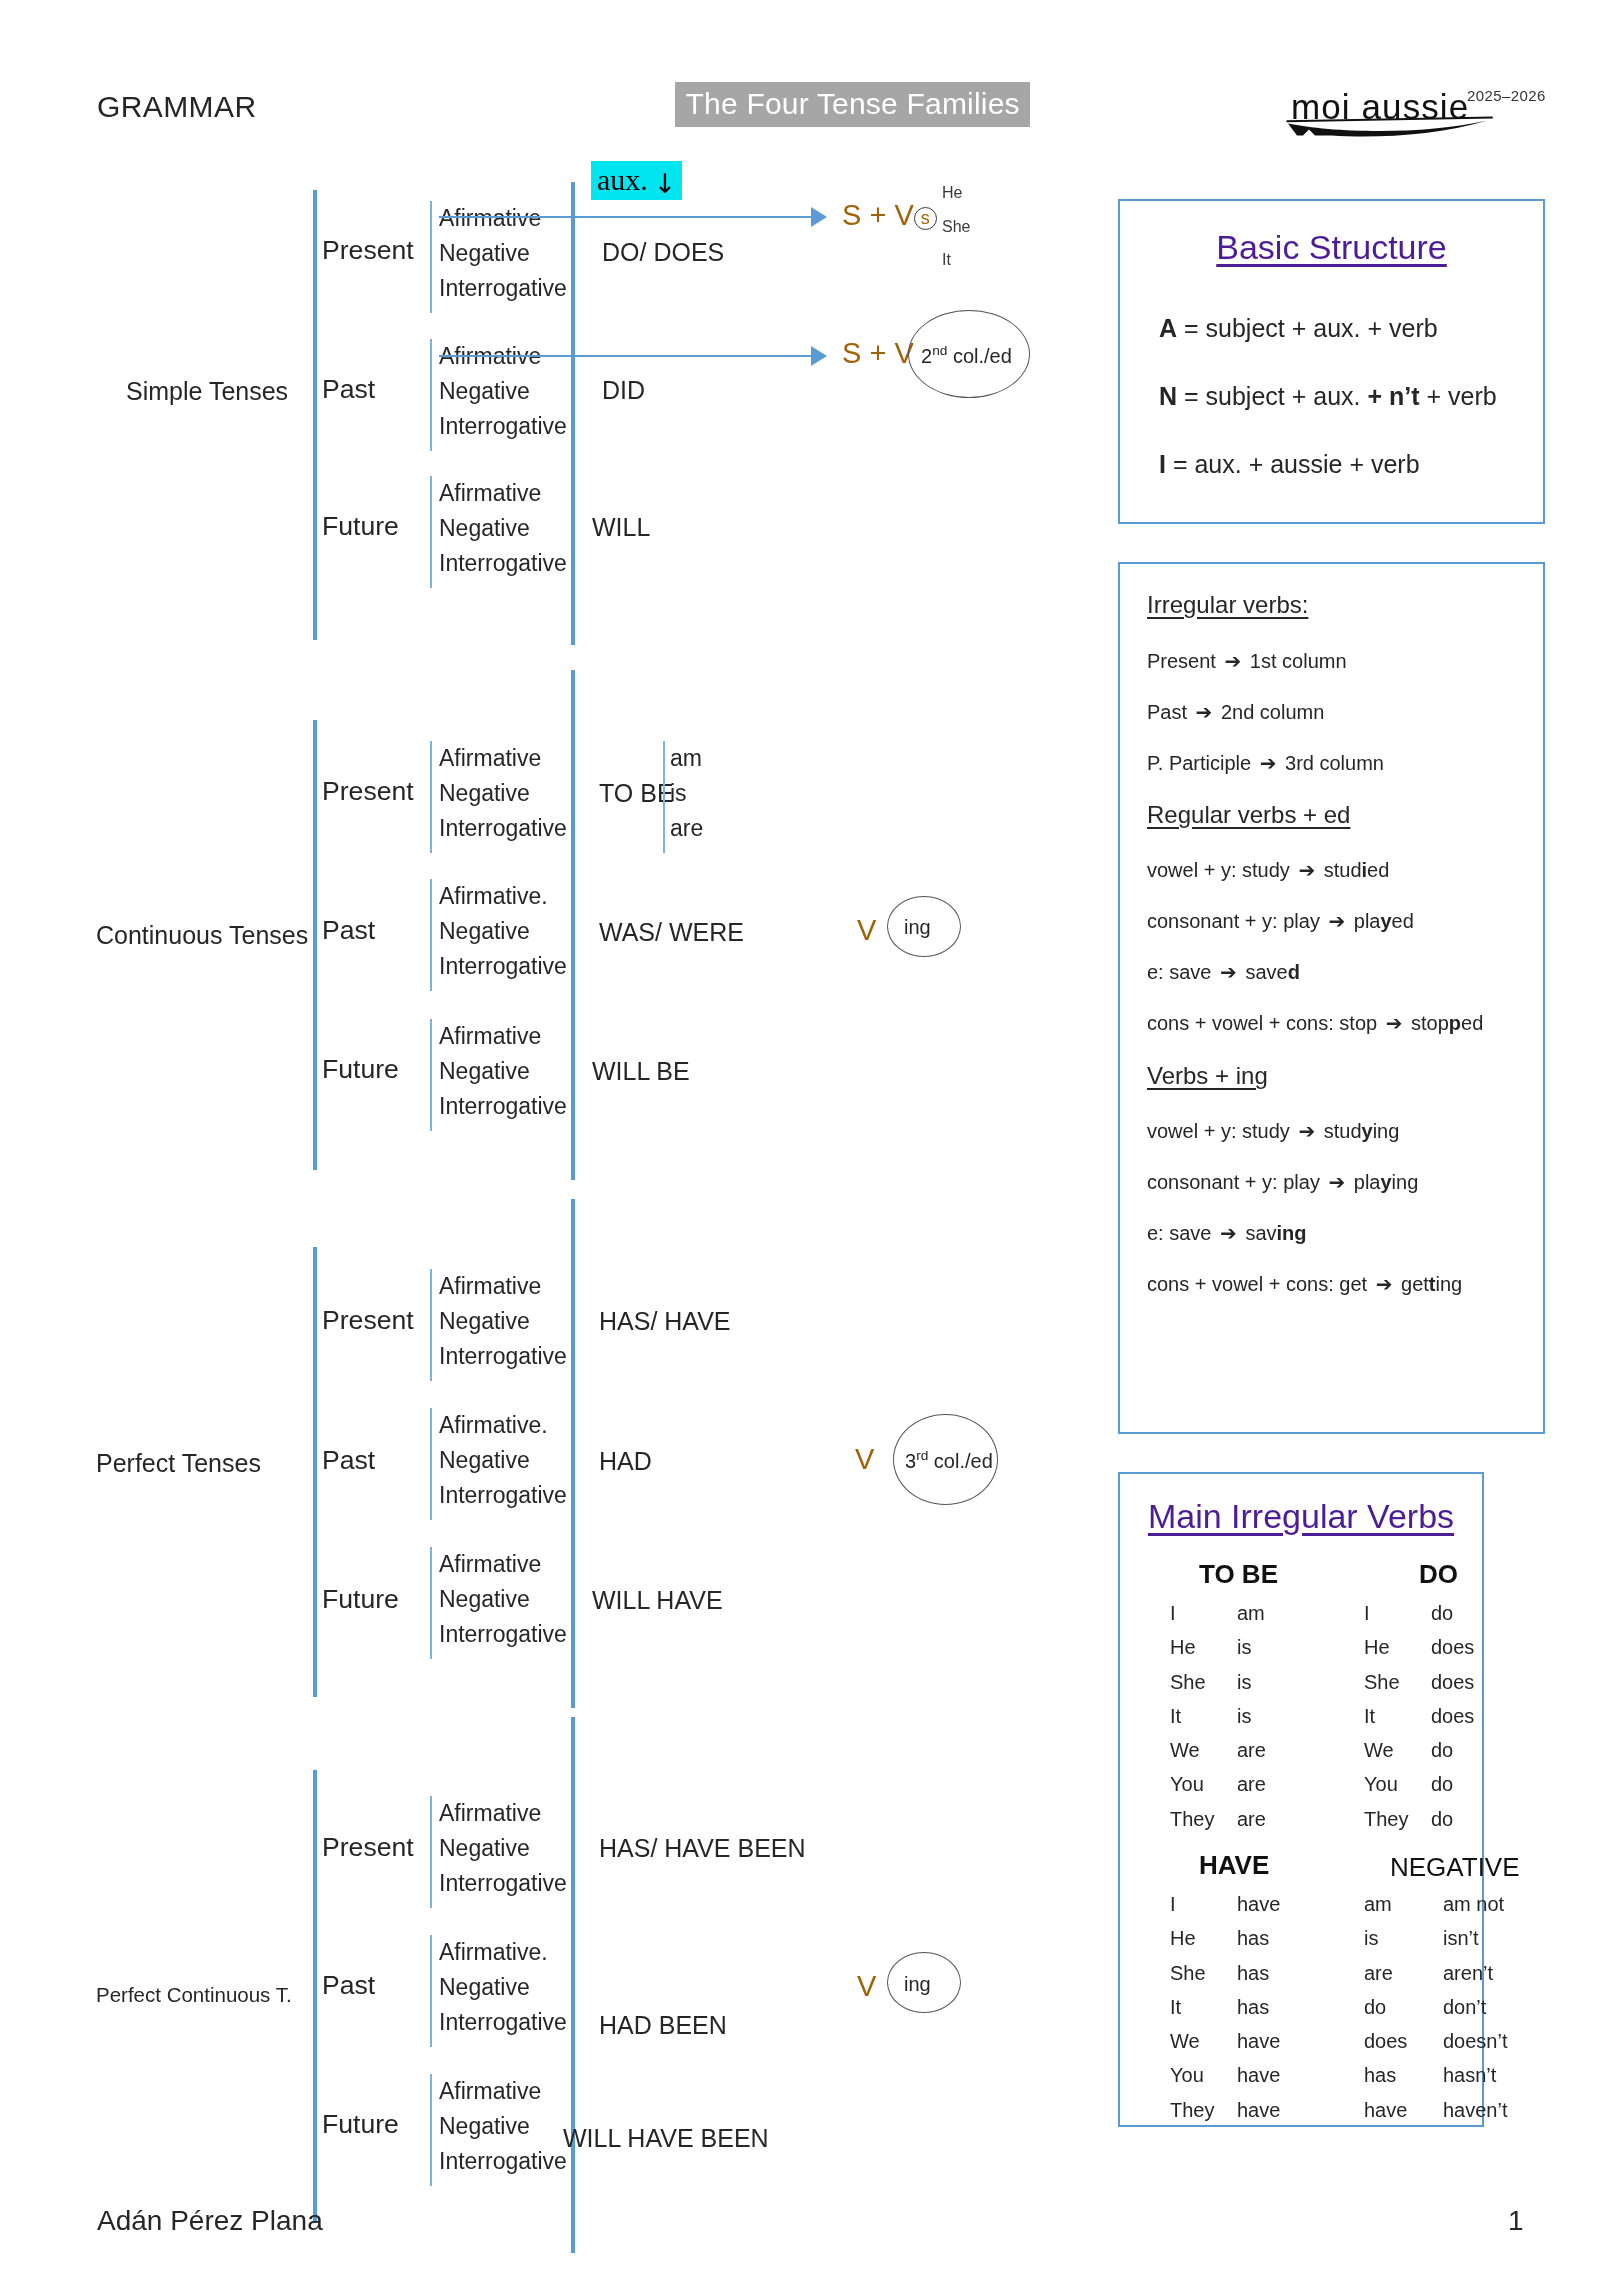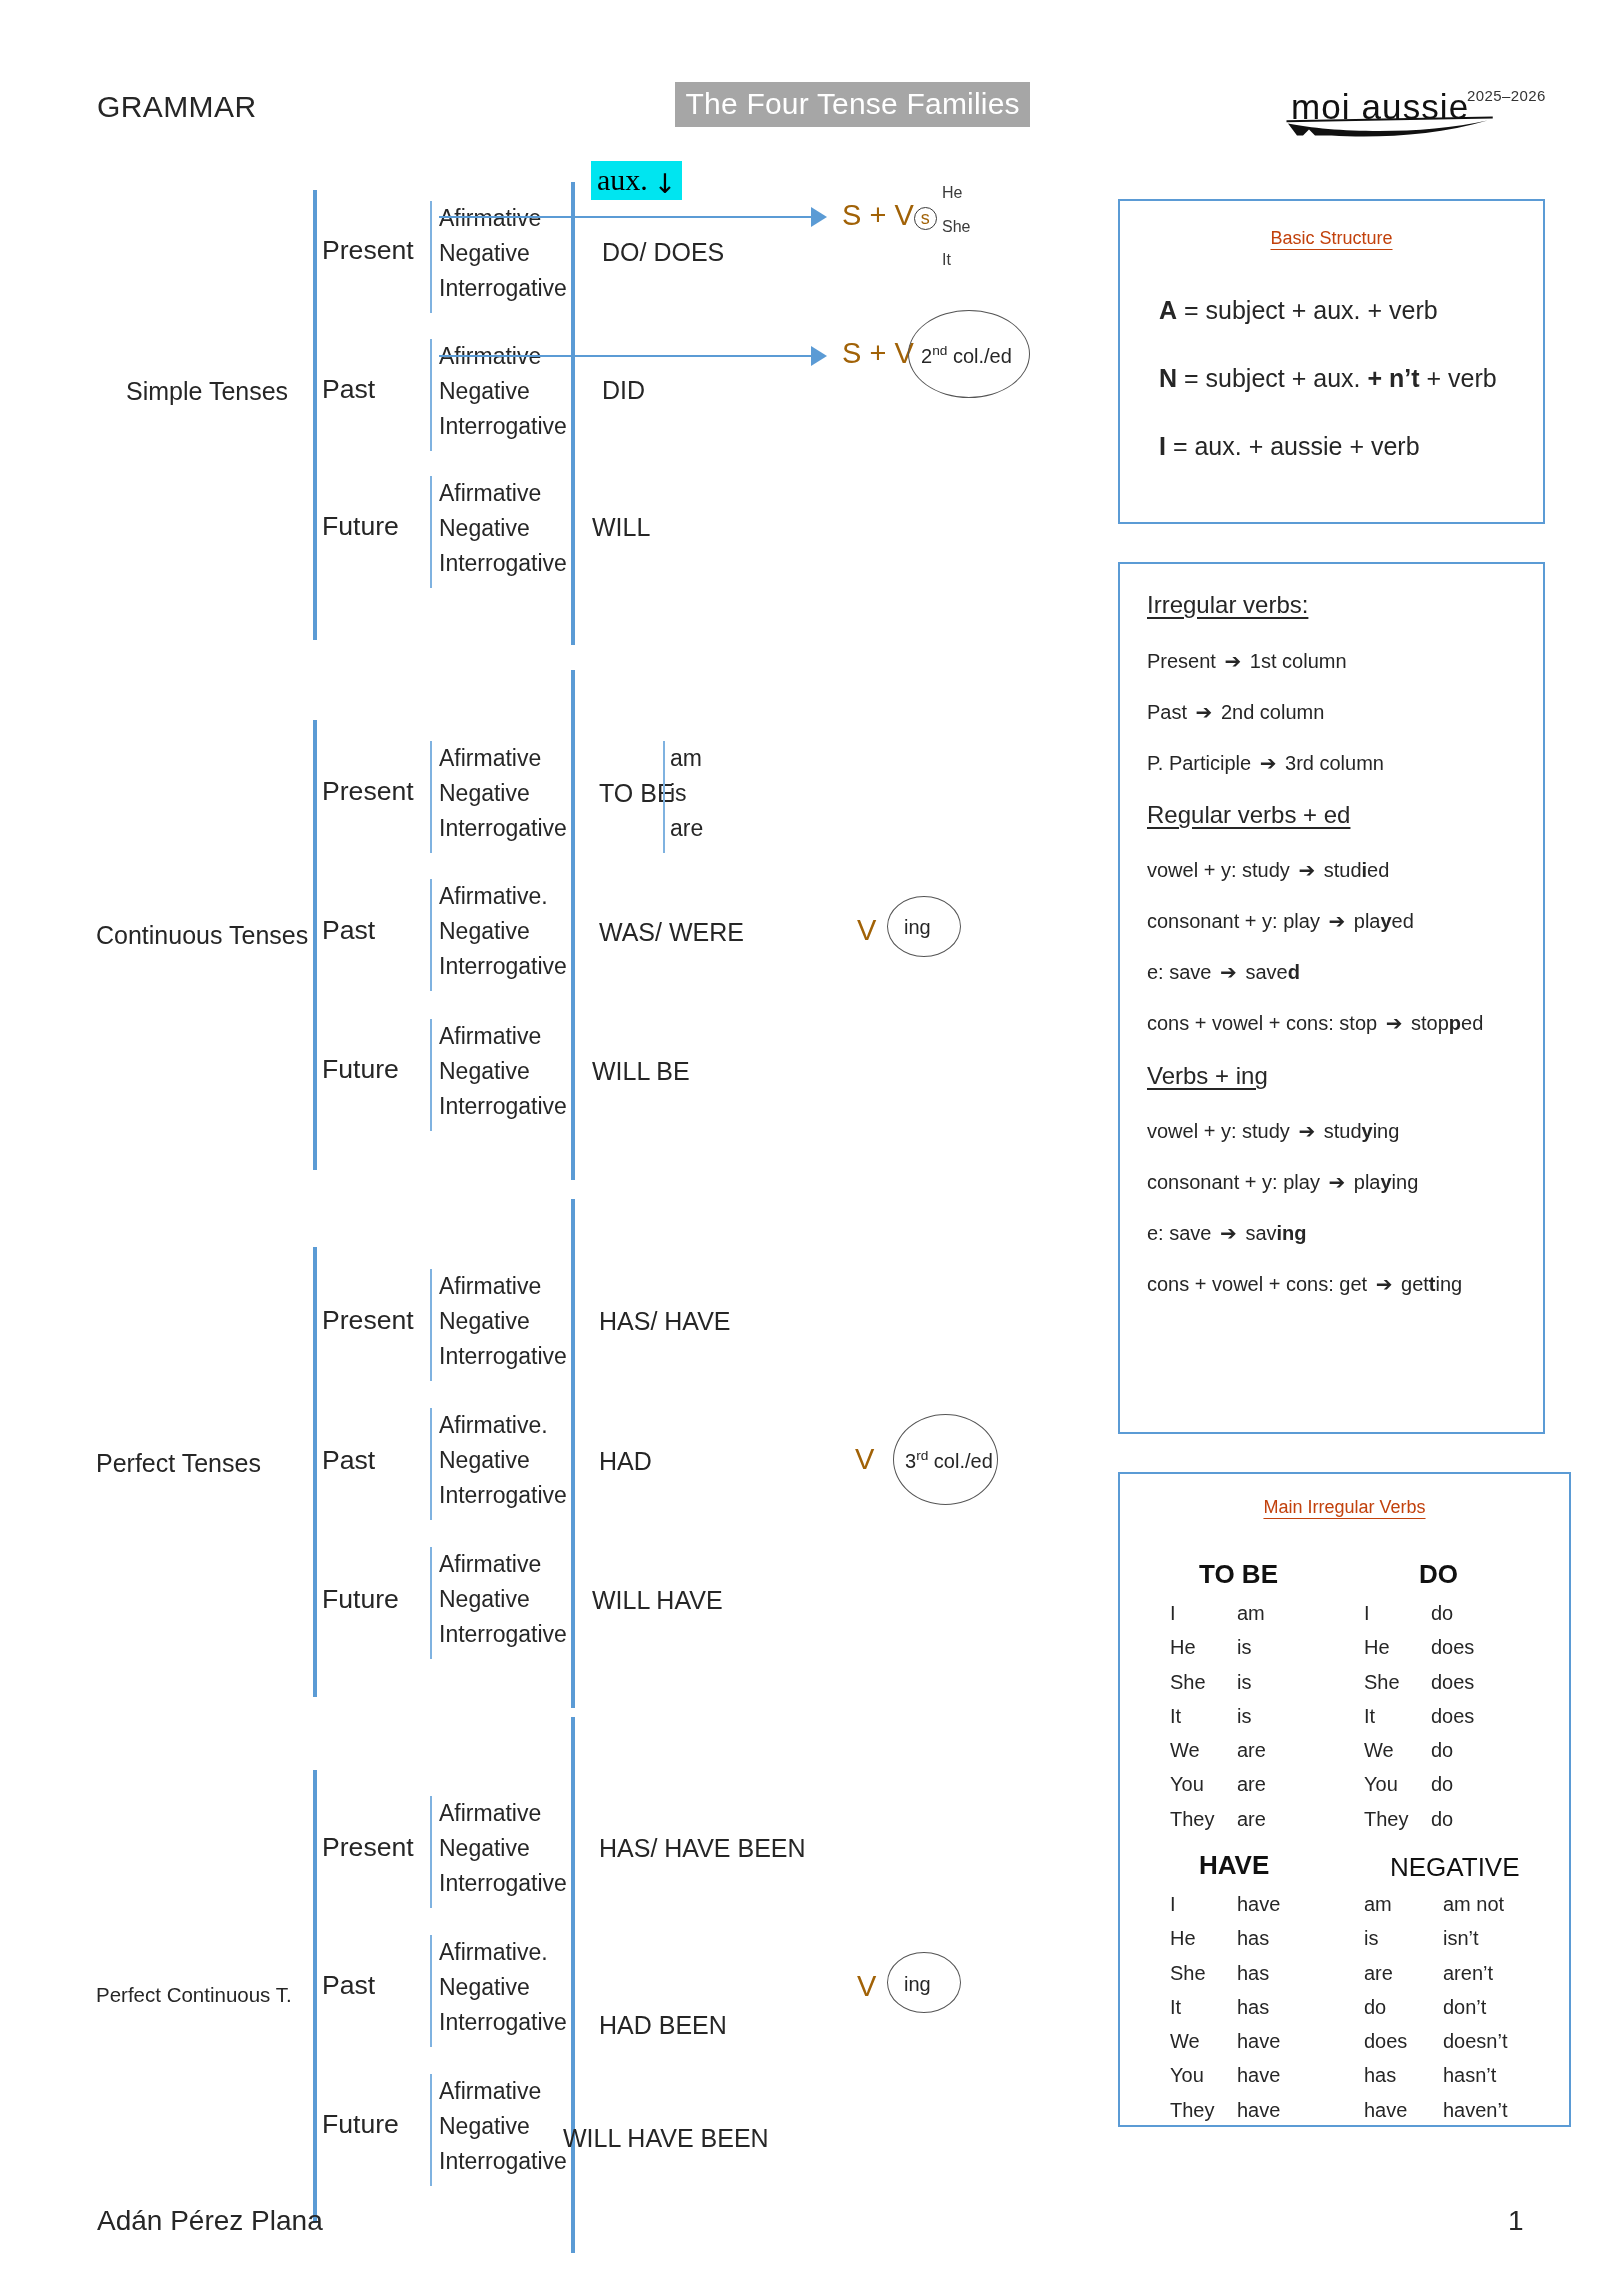--- a/index.html
+++ b/index.html
@@ -127,22 +127,22 @@
 
   
   .panel{
     position:absolute;
     border:2.3px solid #5b9bd5;
     background:#fff;
     box-sizing:border-box;
   }
   .panel-title{
     text-align:center;
-    font-size:18px;
-    color:#c2410c;
+    font-size:34px;
+    color:#4c1d95;
     text-decoration:underline;
     text-underline-offset:4.6px;
   }
   .struct-line{
     font-size:25px;color:#262626;white-space:nowrap;
   }
   .struct-line b{font-weight:700;}
   .rule-line{
     font-size:20px;color:#262626;white-space:nowrap;
   }
@@ -448,21 +448,21 @@
       <span class="arrow-glyph">➔</span>
       <span>sav</span><b>ing</b><span></span>
     </div>
     <div class="rule-line" style="margin:27px 0 0 27px;">
       <span>cons + vowel + cons: get</span>
       <span class="arrow-glyph">➔</span>
       <span>get</span><b>t</b><span>ing</span>
     </div>
   </div>
 
-  <div class="panel" style="left:1118px;top:1472px;width:453px;height:655px;">
+  <div class="panel" style="left:1118px;top:1472px;width:366px;height:655px;">
     <div class="panel-title" style="margin-top:23px;">Main Irregular Verbs</div>
   </div>
 
   <div class="abs conj-title" style="left:1199px;top:1559px;">TO BE</div>
   <div class="conj" style="left:1170px;top:1597px;">
     <table>
         <tbody id="tbl-tobe">
           <tr>
             <td class="c1">I</td>
             <td>am</td>

